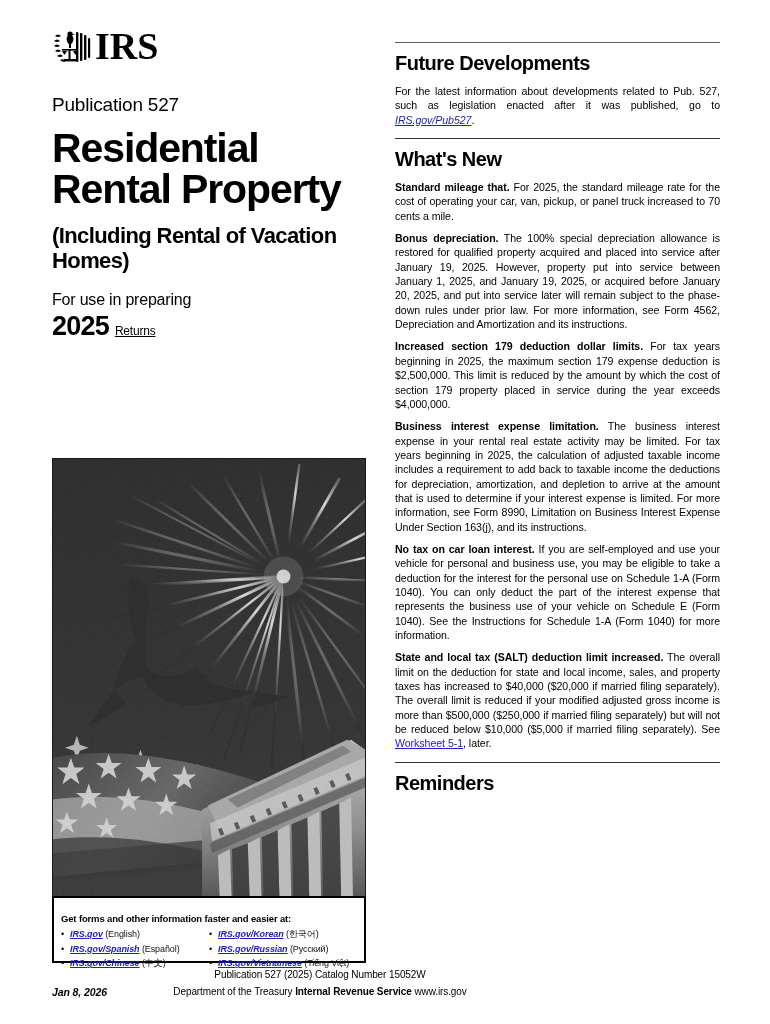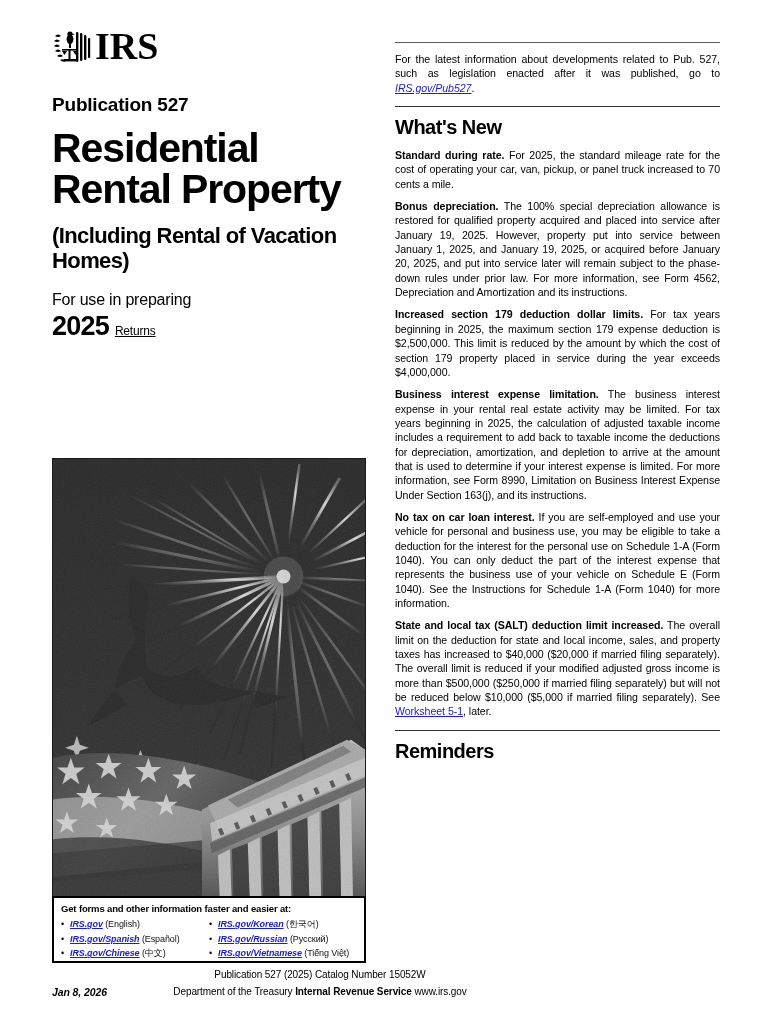--- a/index.html
+++ b/index.html
@@ -22,21 +22,21 @@
     width: 316px;
   }
   .irs-logo { display: flex; align-items: flex-start; height: 40px; margin-bottom: 26px; }
   .irs-emblem { width: 42px; height: 38px; display:block; }
   .irs-word {
     font-family: "Liberation Serif", serif;
     font-size: 38px; font-weight: 700; line-height: 0.95;
     letter-spacing: 0px; margin-left: 1px;
   }
   .pub-number {
-    font-size: 19px; font-weight: 700;
+    font-size: 19px; font-weight: 400;
     letter-spacing: -0.2px;
     margin-bottom: 12px;
   }
   .pub-title {
     font-size: 41px; font-weight: 700;
     line-height: 1.0;
     letter-spacing: -1.1px;
     margin-bottom: 14px;
   }
   .pub-subtitle {
@@ -67,21 +67,21 @@
   .cover-art svg { display: block; width: 100%; height: 100%; }
 
   
   .lang-box {
     position: absolute;
     left: 52px; top: 896px;
     width: 314px; height: 67px;
     border: 2px solid #000;
     background: #fff;
     box-sizing: border-box;
-    padding: 5px 7px 4px 7px;
+    padding: 15px 7px 4px 7px;
   }
   .lang-head {
     font-size: 9.5px; font-weight: 700;
     letter-spacing: -0.15px;
     margin-bottom: 3px;
   }
   .lang-cols { display: flex; }
   .lang-col { width: 50%; }
   .lang-item {
     font-size: 9px;
@@ -391,28 +391,29 @@
     <span>Department of the Treasury</span>
     <span class="bold">Internal Revenue Service</span>
     <span>www.irs.gov</span>
   </div>
   <div class="footer-date">Jan 8, 2026</div>
 
   <div class="right-col">
 
     <hr class="rule">
     <div class="sec-block">
+      <h2 class="sec-head">Future Developments</h2>
       <p class="body-p"><span>For the latest information about developments related to Pub. 527, such as legislation enacted after it was published, go to </span><a class="ilink" href="#">IRS.gov/Pub527</a><span>.</span></p>
     </div>
 
     <hr class="rule thick rule-gap">
     <div class="sec-block">
       <h2 class="sec-head">What's New</h2>
 
-      <p class="body-p"><span class="run-in">Standard during rate.</span><span> For 2025, the standard mileage rate for the cost of operating your car, van, pickup, or panel truck increased to 70 cents a mile.</span></p>
+      <p class="body-p"><span class="run-in">Standard mileage that.</span><span> For 2025, the standard mileage rate for the cost of operating your car, van, pickup, or panel truck increased to 70 cents a mile.</span></p>
 
       <p class="body-p"><span class="run-in">Bonus depreciation.</span><span> The 100% special depreciation allowance is restored for qualified property acquired and placed into service after January 19, 2025. However, property put into service between January 1, 2025, and January 19, 2025, or acquired before January 20, 2025, and put into service later will remain subject to the phase-down rules under prior law. For more information, see Form 4562, Depreciation and Amortization and its instructions.</span></p>
 
       <p class="body-p"><span class="run-in">Increased section 179 deduction dollar limits.</span><span> For tax years beginning in 2025, the maximum section 179 expense deduction is $2,500,000. This limit is reduced by the amount by which the cost of section 179 property placed in service during the year exceeds $4,000,000.</span></p>
 
       <p class="body-p"><span class="run-in">Business interest expense limitation.</span><span> The business interest expense in your rental real estate activity may be limited. For tax years beginning in 2025, the calculation of adjusted taxable income includes a requirement to add back to taxable income the deductions for depreciation, amortization, and depletion to arrive at the amount that is used to determine if your interest expense is limited. For more information, see Form 8990, Limitation on Business Interest Expense Under Section 163(j), and its instructions.</span></p>
 
       <p class="body-p"><span class="run-in">No tax on car loan interest.</span><span> If you are self-employed and use your vehicle for personal and business use, you may be eligible to take a deduction for the interest for the personal use on Schedule 1-A (Form 1040). You can only deduct the part of the interest expense that represents the business use of your vehicle on Schedule E (Form 1040). See the Instructions for Schedule 1-A (Form 1040) for more information.</span></p>
 
       <p class="body-p"><span class="run-in">State and local tax (SALT) deduction limit increased.</span><span> The overall limit on the deduction for state and local income, sales, and property taxes has increased to $40,000 ($20,000 if married filing separately). The overall limit is reduced if your modified adjusted gross income is more than $500,000 ($250,000 if married filing separately) but will not be reduced below $10,000 ($5,000 if married filing separately). See </span><a class="ulink" href="#">Worksheet 5-1</a><span>, later.</span></p>

